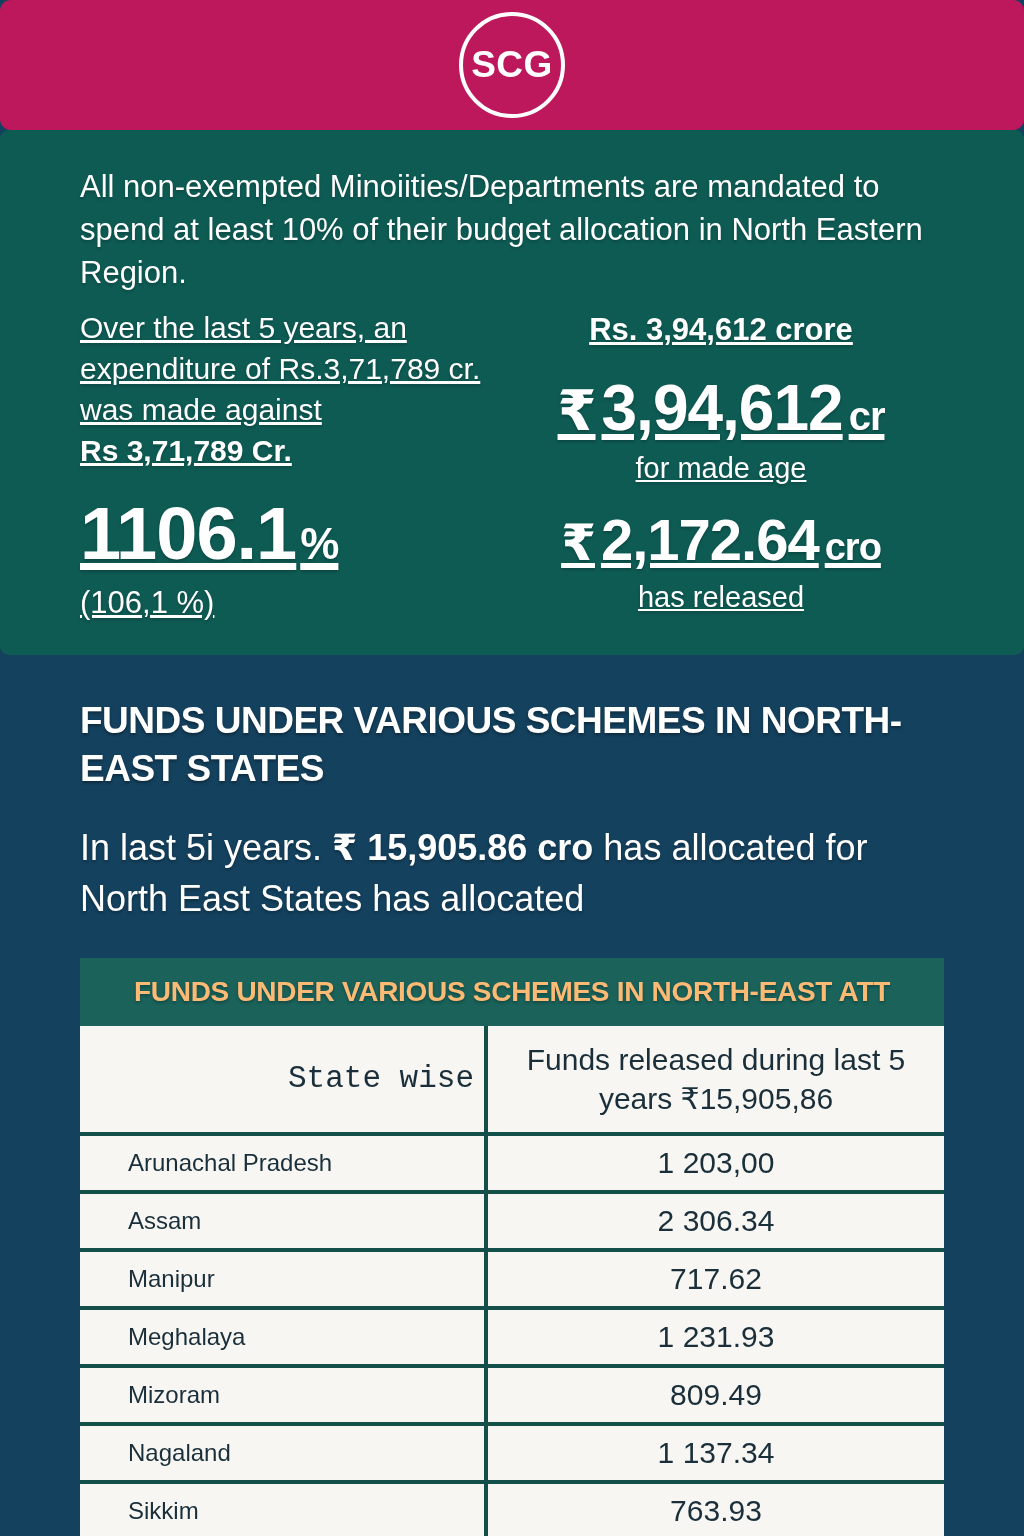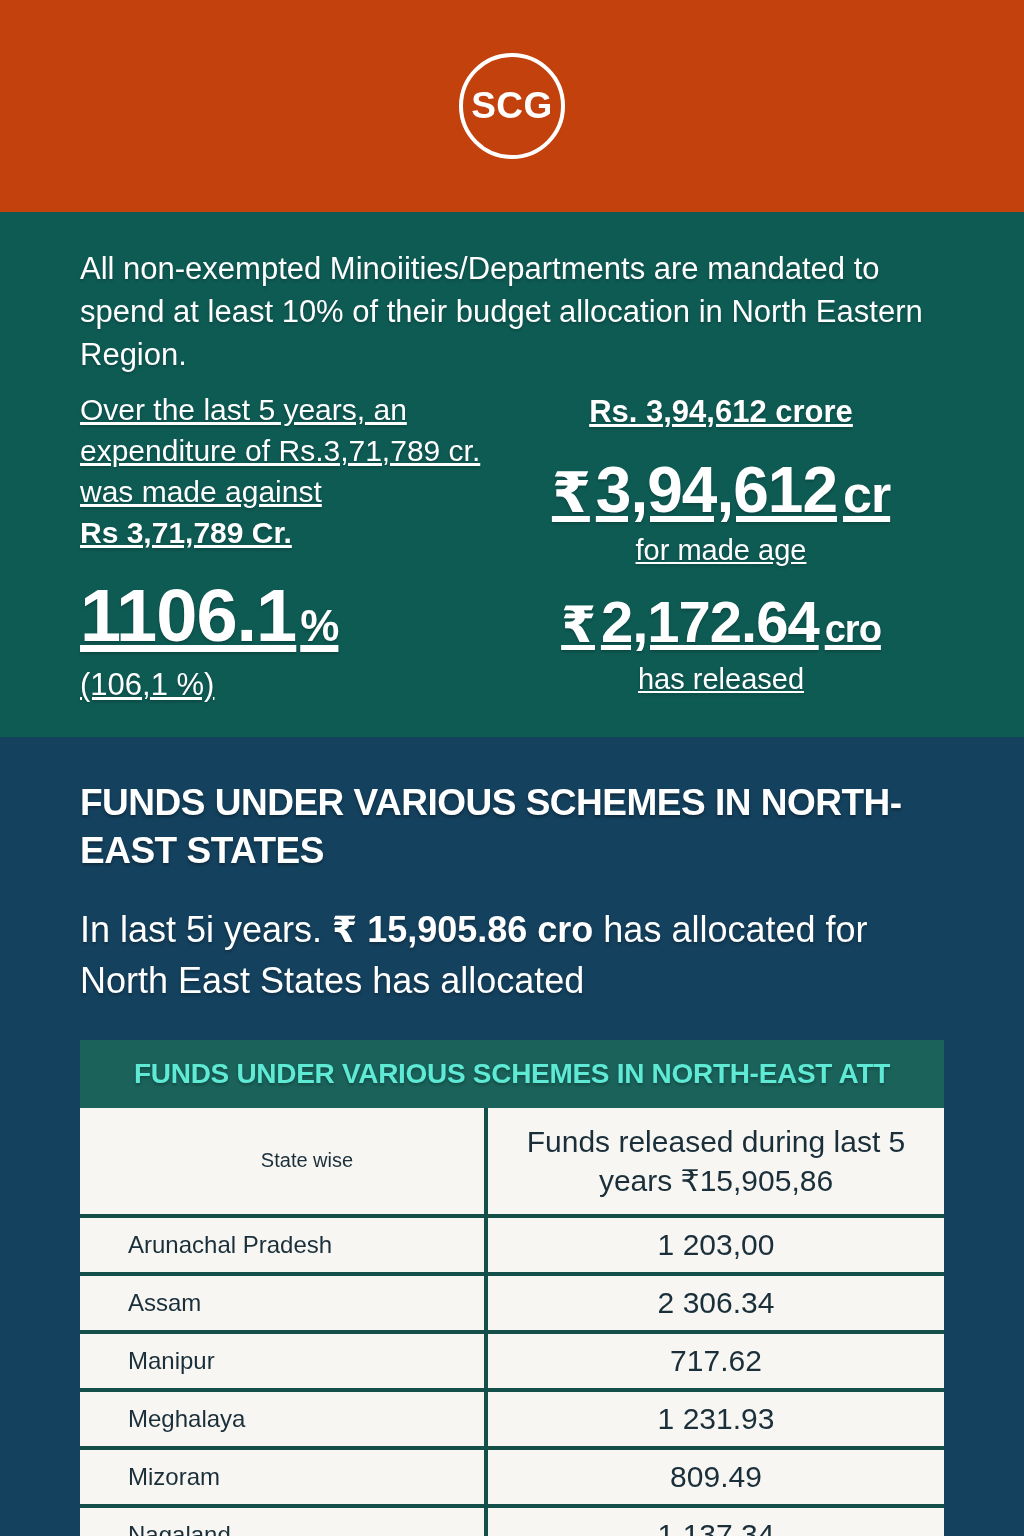--- a/index.html
+++ b/index.html
@@ -10,26 +10,27 @@
     width: 1024px;
     height: 1536px;
     overflow: hidden;
     margin: 0 auto;
     background: #14415e;
     color: #ffffff;
   }
 
   
   .brand {
-    height: 212px;
-    background: #c2410c;
+    height: 130px;
+    background: #be185d;
     display: flex;
     align-items: center;
     justify-content: center;
     gap: 28px;
+    border-radius: 11px;
   }
   .logo-circle {
     width: 106px;
     height: 106px;
     border: 4px solid #ffffff;
     border-radius: 50%;
     display: flex;
     align-items: center;
     justify-content: center;
     font-size: 37px;
@@ -50,20 +51,21 @@
     letter-spacing: 3.5px;
     margin-top: 4px;
   }
 
   
   .stats {
     background: #0e5b54;
     padding: 36px 96px 0 80px;
     height: 525px;
     text-shadow: 0 2px 3px rgba(0,0,0,0.22);
+    border-radius: 9px;
   }
   .intro {
     font-size: 31px;
     line-height: 1.38;
     max-width: 880px;
   }
   .stats-grid {
     display: flex;
     margin-top: 8px;
     align-items: center;
@@ -115,21 +117,21 @@
     font-weight: bold;
   }
   .big-amount {
     margin-top: 28px;
     font-size: 64px;
     font-weight: bold;
     line-height: 1.0;
     letter-spacing: -1px;
   }
   .big-amount .rupee { font-size: 56px; margin-right: 6px; }
-  .big-amount .unit { font-size: 52px; margin-left: 6px; }
+  .big-amount .unit { font-size: 40px; margin-left: 6px; }
   .amount-caption {
     font-size: 29px;
     margin-top: 12px;
   }
   .big-amount2 {
     margin-top: 26px;
     font-size: 58px;
     font-weight: bold;
     line-height: 1.0;
     letter-spacing: -1px;
@@ -166,43 +168,44 @@
   }
   .table-title {
     background: #1a625a;
     height: 68px;
     display: flex;
     align-items: center;
     justify-content: center;
     font-size: 28px;
     font-weight: bold;
     letter-spacing: -0.3px;
-    color: #5eead4;
+    color: #fdba74;
     text-shadow: 0 2px 3px rgba(0,0,0,0.25);
   }
   table.funds-table {
     width: 100%;
     border-collapse: collapse;
     table-layout: fixed;
     color: #1a2f3a;
     text-shadow: none;
   }
   table.funds-table col.c1 { width: 406px; }
   table.funds-table th, table.funds-table td {
     background: #f7f6f2;
     border-bottom: 4px solid #145049;
   }
   table.funds-table th:first-child, table.funds-table td:first-child {
     border-right: 4px solid #145049;
   }
   th.state-head {
-    font-size: 20px;
+    font-size: 31px;
     font-weight: normal;
-    text-align: center;
+    text-align: right;
     padding: 26px 10px 26px 60px;
+    font-family: Liberation Mono, monospace;
   }
   th.funds-head {
     font-size: 30px;
     font-weight: normal;
     text-align: center;
     padding: 14px 18px;
     line-height: 1.3;
   }
   th.funds-head .head-inner { display: inline-block; max-width: 400px; }
   td.state-cell {

